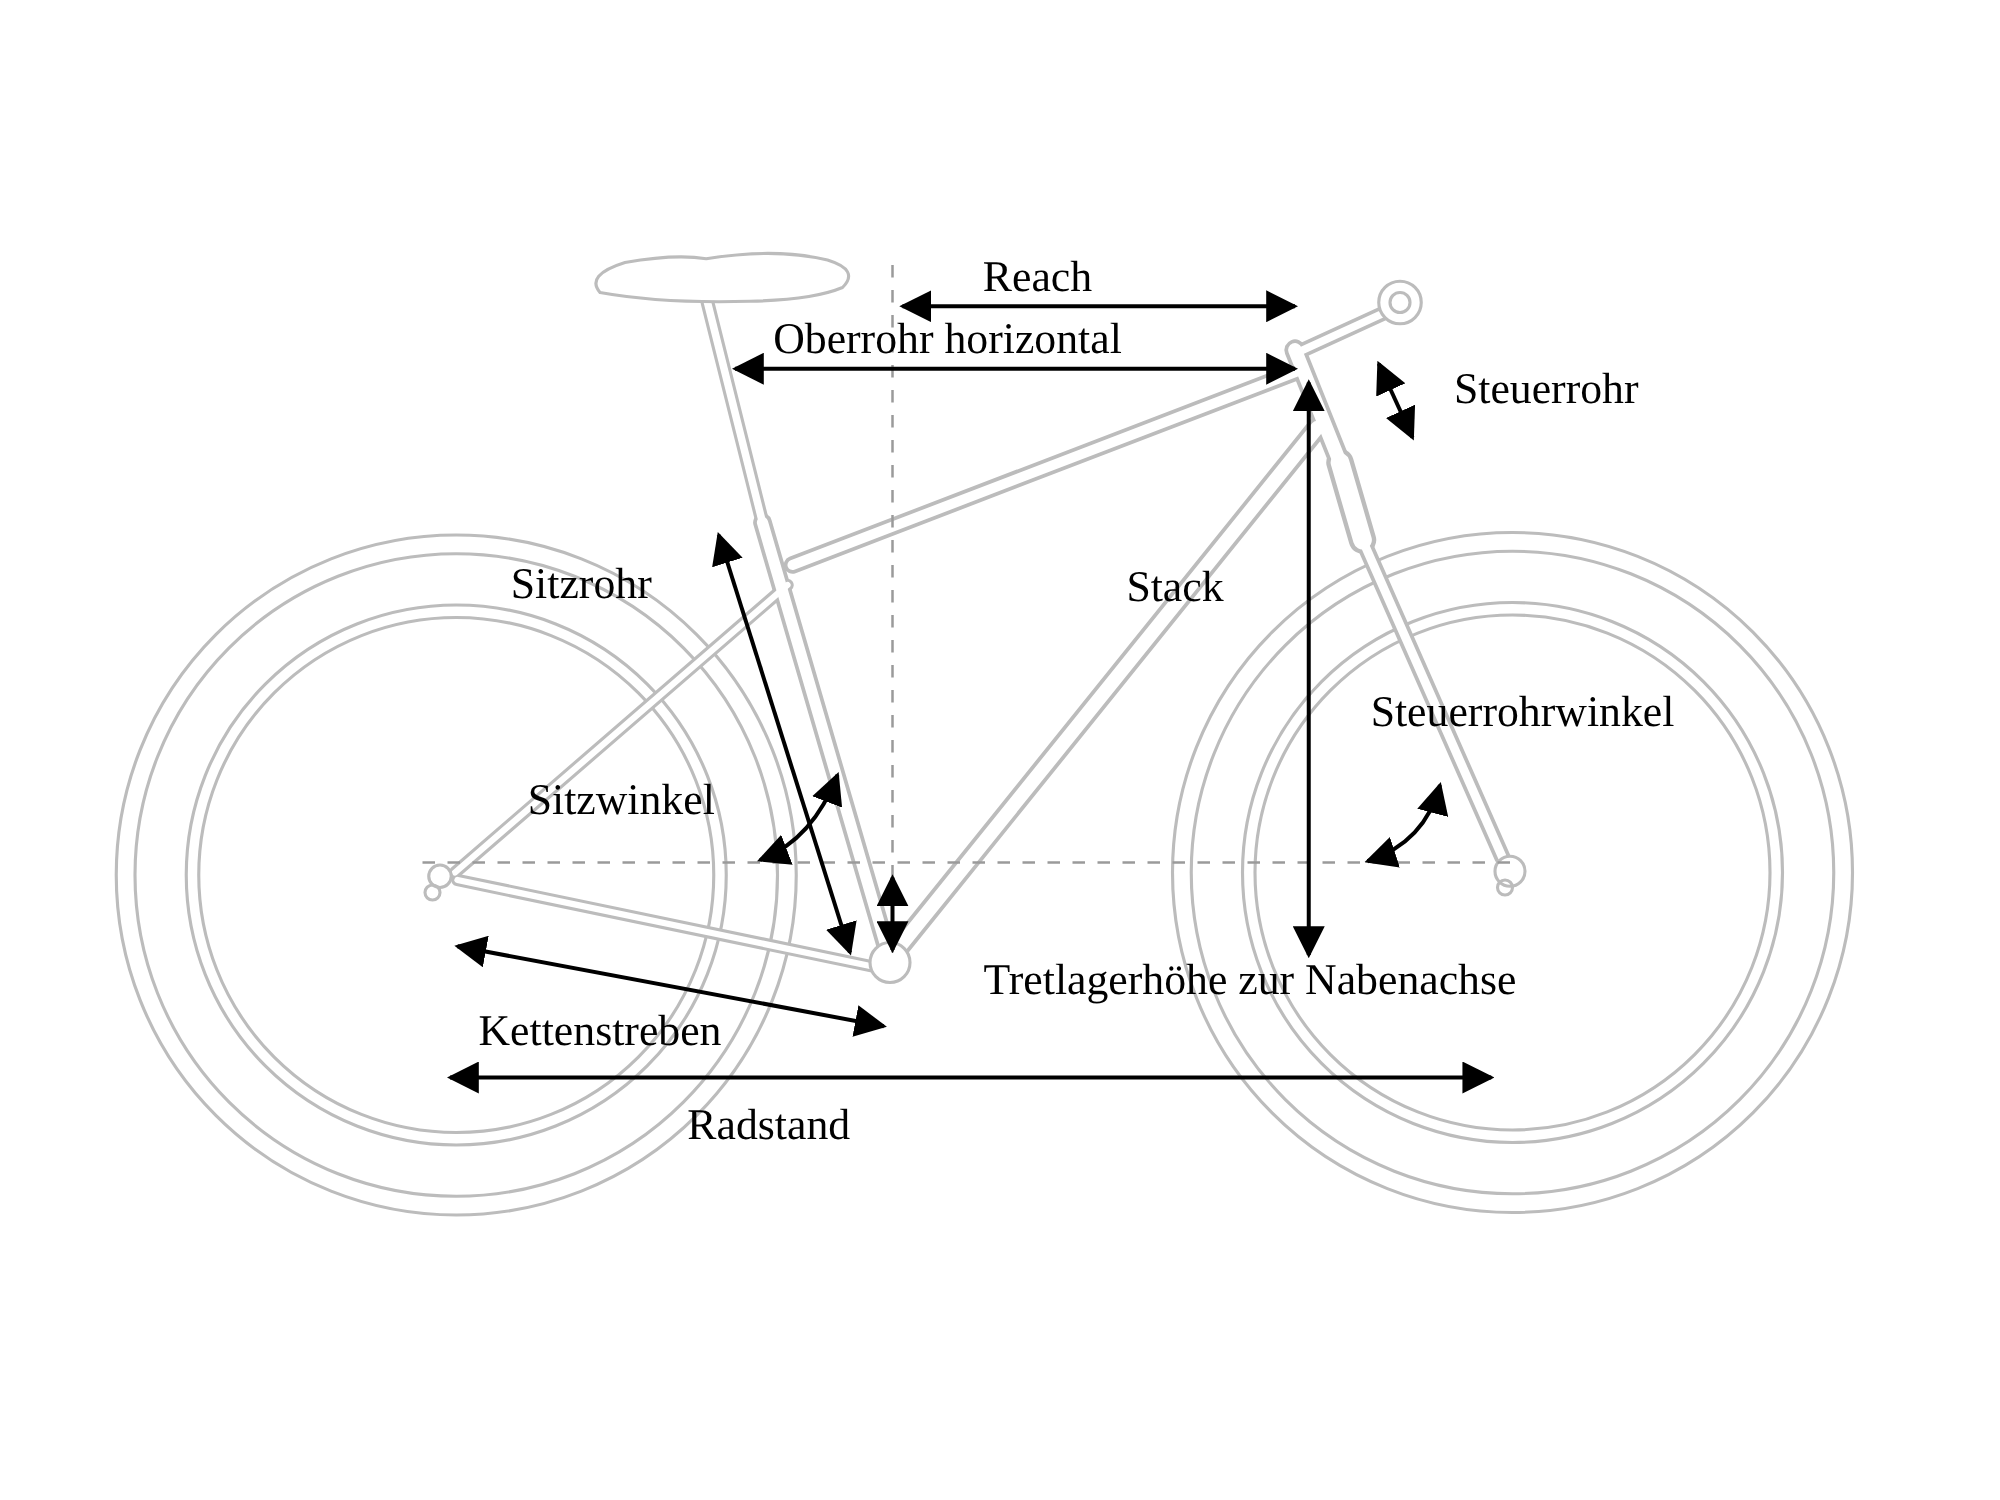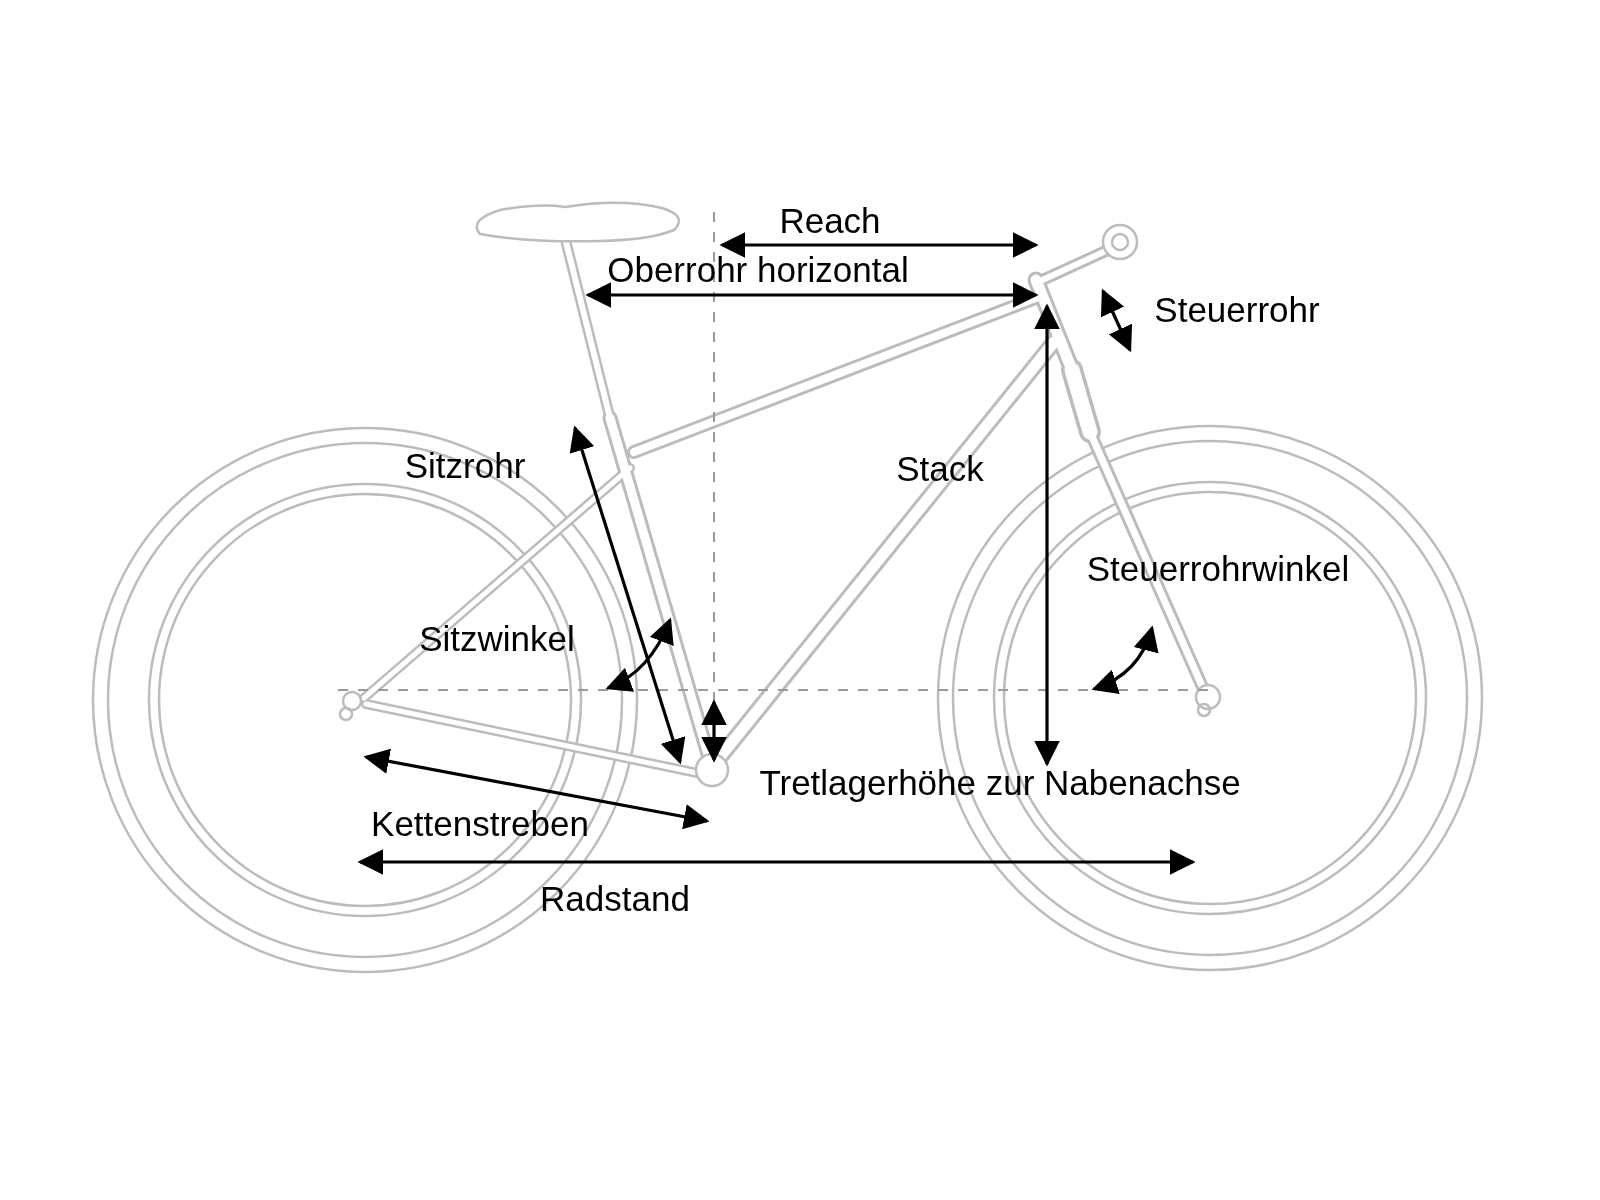--- a/index.html
+++ b/index.html
@@ -1,17 +1,17 @@
 <!DOCTYPE html>
 <html><head>
 <meta charset="utf-8">
 <style>
   html,body{margin:0;padding:0;background:#fff;}
   .page{width:1600px;height:1200px;background:#fff;position:relative;overflow:hidden;
-        font-family:Liberation Sans, sans-serif;text-align:right;}
+        font-family:Liberation Serif, serif;text-align:right;}
   svg{display:block;}
   .o{fill:none;stroke:#bcbcbc;stroke-width:2.5;}
   .ow{fill:#ffffff;stroke:#bcbcbc;stroke-width:2.5;}
   .tube-o{fill:none;stroke:#bcbcbc;stroke-linecap:round;}
   .tube-i{fill:none;stroke:#ffffff;stroke-linecap:round;}
   .dash{stroke:#9a9a9a;stroke-width:2;stroke-dasharray:10 10;fill:none;}
   .dim{stroke:#000000;stroke-width:3.2;fill:none;}
   .lbl{font-size:35px;fill:#000000;text-anchor:middle;}
 </style>
 </head>

